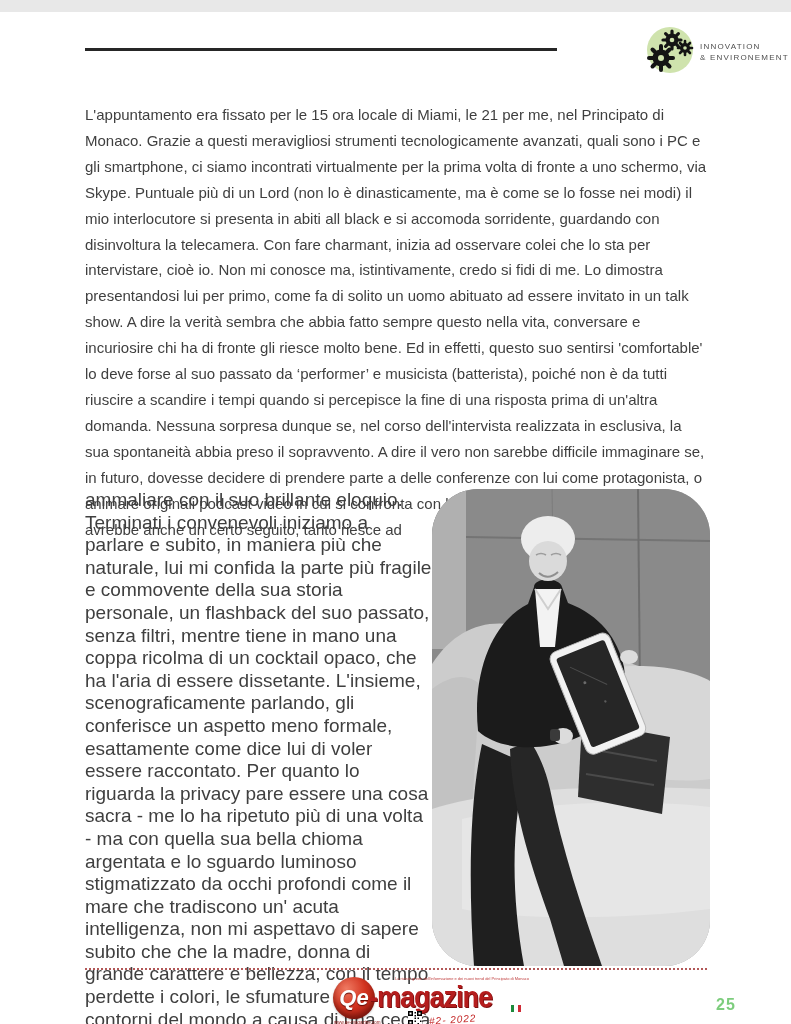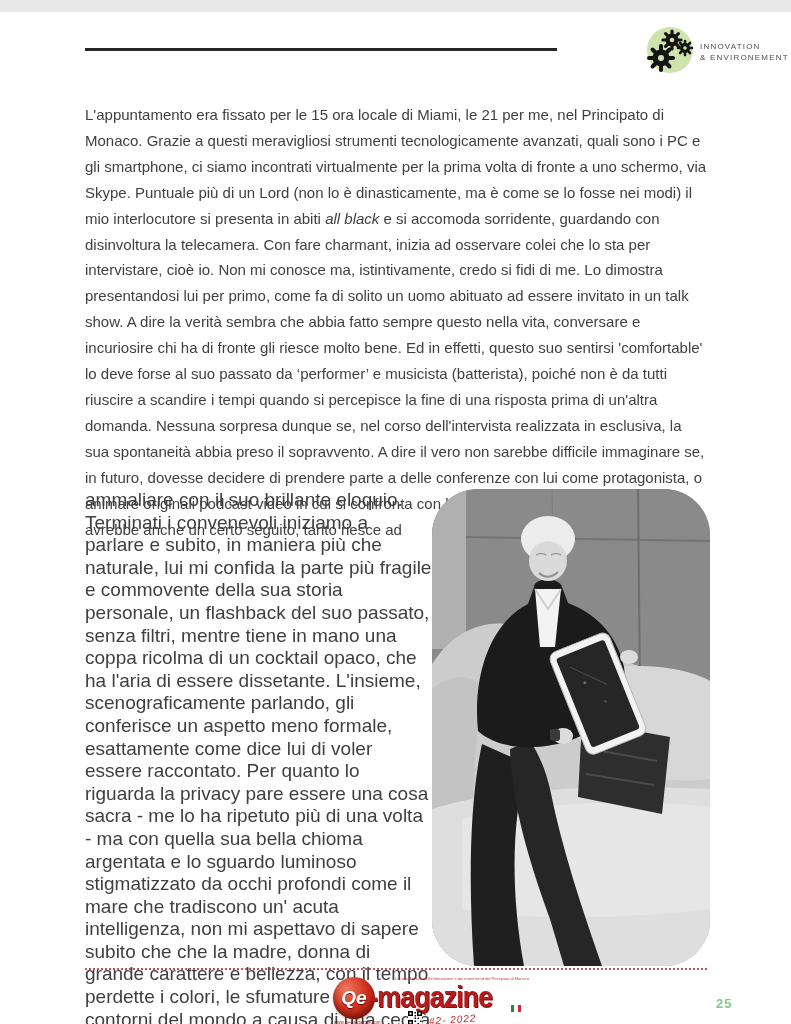--- a/index.html
+++ b/index.html
@@ -23,21 +23,21 @@
   .brand-text{
     position:absolute;left:700px;top:29px;
     font-size:8px;letter-spacing:1.2px;line-height:11px;
     color:#4e4e4e;text-transform:uppercase;white-space:nowrap;
   }
   
   .intro-paragraph{
     position:absolute;left:85px;top:90px;width:624px;
     font-size:15px;line-height:25.9px;margin:0;
   }
-  .intro-paragraph .it{font-style:italic;}
+  .intro-paragraph .it{}
   .column-paragraph{
     position:absolute;left:85px;top:477px;width:347px;
     font-size:19px;line-height:22.6px;margin:0;
     white-space:pre-line;
   }
   
   .portrait-photo{
     position:absolute;left:432px;top:477px;width:278px;height:477px;
     border-radius:46px;overflow:hidden;background:#9a9a9a;
   }
@@ -50,21 +50,21 @@
   .magazine-logo{
     position:absolute;left:333px;top:962px;width:210px;height:58px;
   }
   .qe-circle{
     position:absolute;left:0;top:3px;width:42px;height:42px;border-radius:50%;
     background:radial-gradient(circle at 32% 28%, #ef7a62 0%, #d33420 45%, #911009 100%);
     box-shadow:inset 0 -4px 6px rgba(0,0,0,.35), 0 1px 2px rgba(0,0,0,.25);
     display:flex;align-items:center;justify-content:center;
   }
   .qe-circle span{
-    color:#ffffff;font-weight:bold;font-style:italic;font-size:19px;
+    color:#ffffff;font-weight:bold;font-style:italic;font-size:22px;
     text-shadow:0 1px 1px #5e0a05;
   }
   .logo-wordmark{
     position:absolute;left:36px;top:8px;
     font-size:27px;font-weight:bold;color:#b51d1d;letter-spacing:-1px;
     text-shadow:1px 1px 0 #7c0f0f;
     transform:scaleY(1.08);
     white-space:nowrap;
   }
   .logo-tagline{
@@ -80,21 +80,21 @@
     font-size:10px;font-style:italic;color:#c42626;transform:rotate(-4deg);
     white-space:nowrap;letter-spacing:1px;
   }
   .italy-flag{position:absolute;left:178px;top:31px;width:10px;height:7px;display:flex;}
   .italy-flag i{flex:1;}
   .italy-flag .g{background:#1d8a3c;}
   .italy-flag .w{background:#ffffff;}
   .italy-flag .r{background:#cf2b36;}
   .page-number{
     position:absolute;left:716px;top:984px;
-    font-size:13px;font-weight:bold;color:#7dcd7d;letter-spacing:1px;
+    font-size:16px;font-weight:bold;color:#7dcd7d;letter-spacing:1px;
   }
 </style>
 </head>
 <body>
 
 <div class="page">
 
   <div class="header-rule"></div>
 
   <div class="brand-logo">

